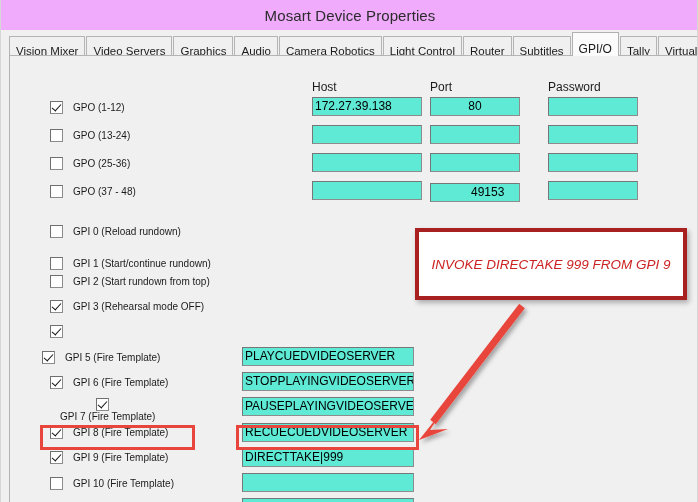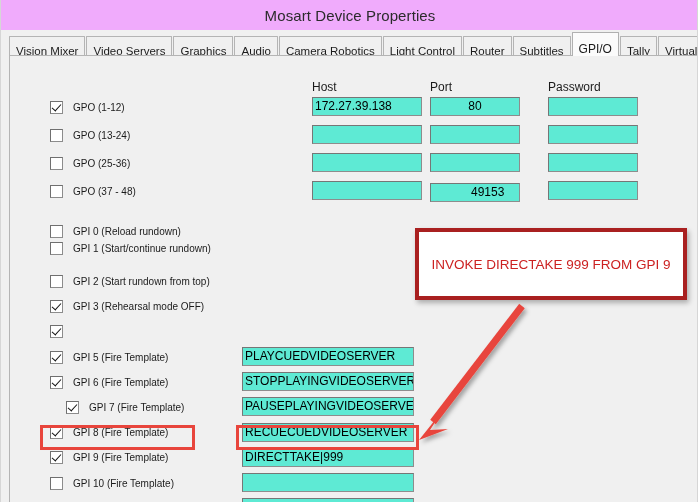--- a/index.html
+++ b/index.html
@@ -250,46 +250,46 @@
         <div class="tbox" style="left: 302px; top: 125px; width: 110px;"></div>
         <div class="tbox" style="left: 420px; top: 127px; width: 90px; padding-left: 40px;">49153</div>
         <div class="tbox" style="left: 538px; top: 125px; width: 90px;"></div>
       </div>
 
     <div id="gpi-section">
         <div class="cbrow" style="left: 40px; top: 166px;">
           <span class="cbox"></span>
           <span class="cblabel">GPI 0  (Reload rundown)</span>
         </div>
-        <div class="cbrow" style="left: 40px; top: 183px; text-align: right;">
+        <div class="cbrow" style="left: 40px; top: 198px; text-align: right;">
           <span class="cbox"></span>
           <span class="cblabel">GPI 1  (Start/continue rundown)</span>
         </div>
         <div class="cbrow" style="left: 40px; top: 216.4px;">
           <span class="cbox"></span>
           <span class="cblabel">GPI 2  (Start rundown from top)</span>
         </div>
         <div class="cbrow" style="left: 40px; top: 241.6px;">
           <span class="cbox checked"></span>
           <span class="cblabel">GPI 3  (Rehearsal mode OFF)</span>
         </div>
         <div class="cbrow" style="left: 40px; top: 266.8px;">
           <span class="cbox checked"></span>
         </div>
-        <div class="cbrow" style="left: 40px; top: 292px;">
+        <div class="cbrow" style="left: 32px; top: 292px;">
           <span class="cbox checked"></span>
           <span class="cblabel">GPI 5 (Fire Template)</span>
         </div>
         <div class="tbox" style="left: 232px; top: 291px; width: 172px;">PLAYCUEDVIDEOSERVER</div>
         <div class="cbrow" style="left: 40px; top: 317.2px;">
           <span class="cbox checked"></span>
           <span class="cblabel">GPI 6 (Fire Template)</span>
         </div>
         <div class="tbox" style="left: 232px; top: 316.2px; width: 172px;">STOPPLAYINGVIDEOSERVER</div>
-        <div class="cbrow" style="left: 56px; top: 342.4px;">
+        <div class="cbrow" style="left: 40px; top: 342.4px; flex-direction: column;">
           <span class="cbox checked"></span>
           <span class="cblabel">GPI 7 (Fire Template)</span>
         </div>
         <div class="tbox" style="left: 232px; top: 341.4px; width: 172px;">PAUSEPLAYINGVIDEOSERVER</div>
         <div class="cbrow" style="left: 40px; top: 367.6px;">
           <span class="cbox checked"></span>
           <span class="cblabel">GPI 8 (Fire Template)</span>
         </div>
         <div class="tbox" style="left: 232px; top: 366.6px; width: 172px;">RECUECUEDVIDEOSERVER</div>
         <div class="cbrow" style="left: 40px; top: 392.8px;">
@@ -308,21 +308,21 @@
         </div>
         <div class="tbox" style="left: 232px; top: 442.2px; width: 172px;"></div>
       </div>
 
     <div class="hl-rect" id="hl-left" style="left: 30px; top: 369px; width: 155px; height: 25px; border-color: rgb(232, 69, 60);"></div>
 
     <div class="hl-rect" id="hl-right" style="left: 226px; top: 369px; width: 183px; height: 25px; border-color: rgb(232, 69, 60);"></div>
   </div>
 
   <div class="callout" style="left: 414px; top: 228px; width: 272px; height: 72px; border-color: rgb(169, 32, 32);">
-    <div class="callout-text" style="color: rgb(204, 34, 34);">INVOKE DIRECTAKE 999 FROM GPI 9</div>
+    <div class="callout-text" style="color: rgb(204, 34, 34); font-style: italic;">INVOKE DIRECTAKE 999 FROM GPI 9</div>
   </div>
 
   <svg class="arrow-svg" viewBox="0 0 698 502" xmlns="http://www.w3.org/2000/svg">
     <defs>
       <filter id="arrowShadow" x="-30%" y="-30%" width="170%" height="170%">
         <feDropShadow dx="2.5" dy="3" stdDeviation="2" flood-color="#000000" flood-opacity="0.33"></feDropShadow>
       </filter>
     </defs>
     <g filter="url(#arrowShadow)">
       <line id="arrow-shaft" x1="521" y1="306" x2="432" y2="422" stroke="#e8453c" stroke-width="7" stroke-linecap="butt"></line>

